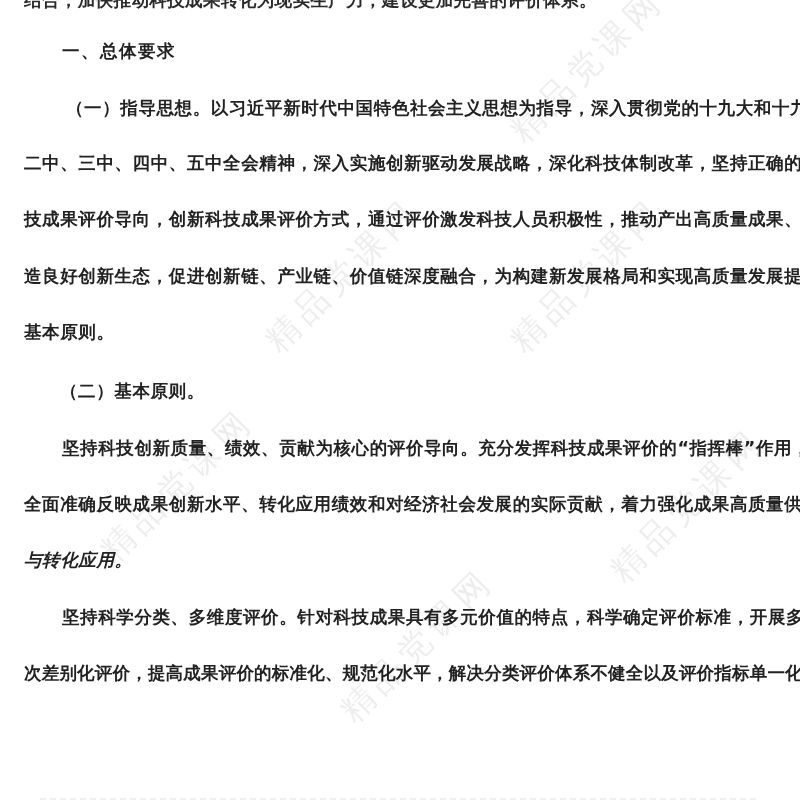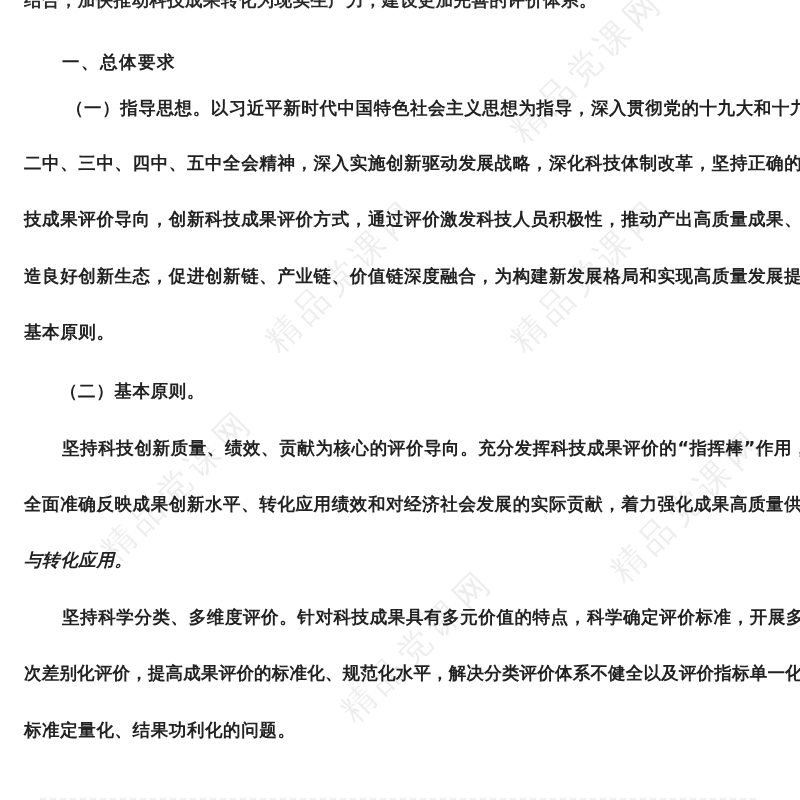--- a/index.html
+++ b/index.html
@@ -64,37 +64,36 @@
       letter-spacing: 6px;
       pointer-events: none;
     }
   </style>
 </head>
 <body>
 
 <div class="page">
   <div class="cut-top">结合，加快推动科技成果转化为现实生产力，建设更加完善的评价体系。</div>
 
-  <div class="line" style="left:62px; top:40px; letter-spacing:1.5px;margin-top:11px;">一、总体要求</div>
+  <div class="line" style="left:62px; top:40px; letter-spacing:1.5px;">一、总体要求</div>
 
   <div class="line" style="left:66px; top:97px;">（一）指导思想。以习近平新时代中国特色社会主义思想为指导，深入贯彻党的十九大和十九届</div>
   <div class="line" style="left:24px; top:152px;">二中、三中、四中、五中全会精神，深入实施创新驱动发展战略，深化科技体制改革，坚持正确的科</div>
   <div class="line" style="left:24px; top:208px;">技成果评价导向，创新科技成果评价方式，通过评价激发科技人员积极性，推动产出高质量成果、营</div>
   <div class="line" style="left:24px; top:265px;">造良好创新生态，促进创新链、产业链、价值链深度融合，为构建新发展格局和实现高质量发展提供</div>
   <div class="line" style="left:24px; top:321px;">基本原则。</div>
 
   <div class="line" style="left:60px; top:380px;">（二）基本原则。</div>
 
   <div class="line" style="left:62px; top:437px;">坚持科技创新质量、绩效、贡献为核心的评价导向。充分发挥科技成果评价的“指挥棒”作用，</div>
   <div class="line" style="left:24px; top:493px;">全面准确反映成果创新水平、转化应用绩效和对经济社会发展的实际贡献，着力强化成果高质量供给</div>
   <div class="line" style="left:24px; top:549px;font-style:italic;">与转化应用。</div>
 
   <div class="line" style="left:62px; top:606px;">坚持科学分类、多维度评价。针对科技成果具有多元价值的特点，科学确定评价标准，开展多层</div>
   <div class="line" style="left:24px; top:662px; letter-spacing:0.2px;">次差别化评价，提高成果评价的标准化、规范化水平，解决分类评价体系不健全以及评价指标单一化、</div>
-  <div class="line" style="left:24px; top:719px;">标准定量化、结果功利化的问题。</div>
 
   <div class="bottom-sliver"></div>
 
   <div class="watermark" style="left:255px; top:330px;">精品党课网</div>
   <div class="watermark" style="left:90px; top:540px;">精品党课网</div>
   <div class="watermark" style="left:330px; top:700px;">精品党课网</div>
   <div class="watermark" style="left:500px; top:330px;">精品党课网</div>
   <div class="watermark" style="left:600px; top:560px;">精品党课网</div>
   <div class="watermark" style="left:500px; top:120px;">精品党课网</div>
 </div>

